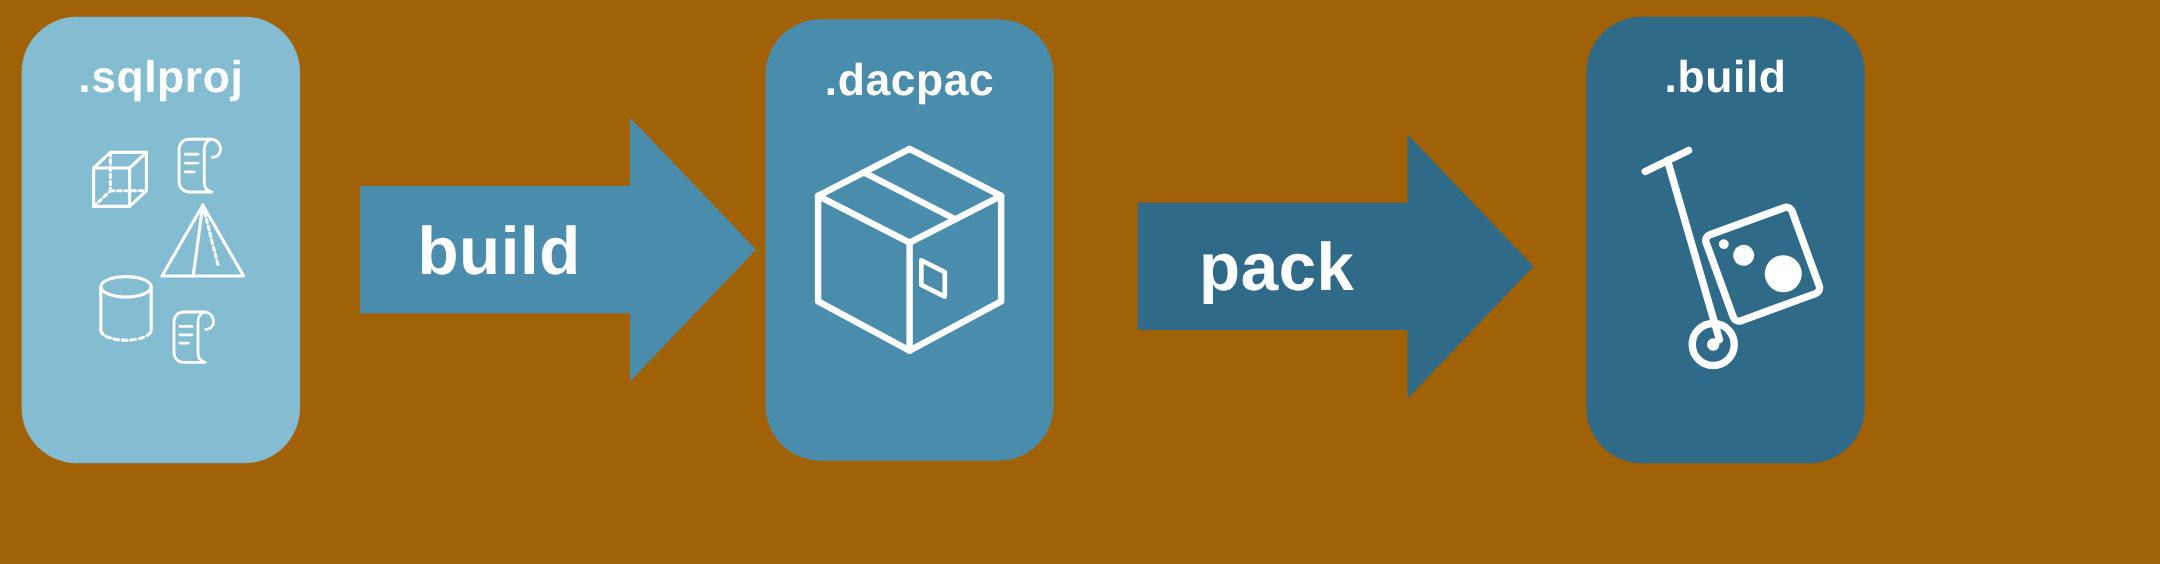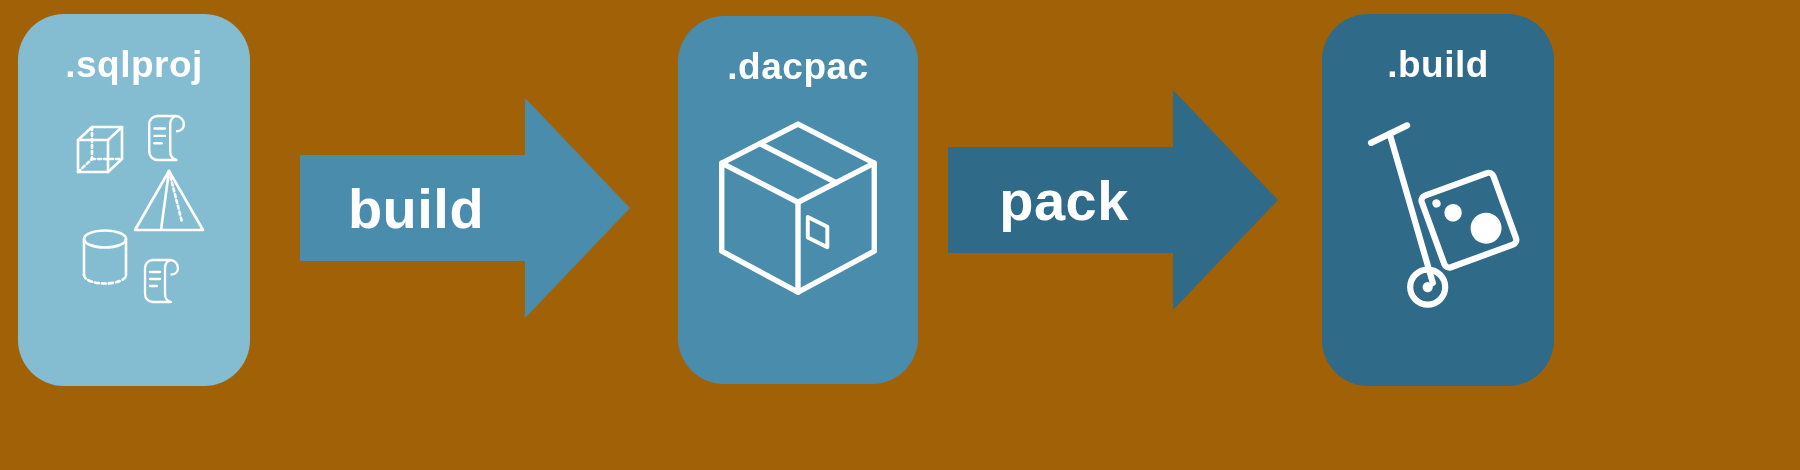--- a/index.html
+++ b/index.html
@@ -95,37 +95,37 @@
     </div>
   </div>
 
   <div class="arrow" style="left:300px; top:98px; width:330px; height:220px;">
     <svg viewBox="0 0 330 220" preserveAspectRatio="none">
       <polygon points="0,57 225,57 225,0 330,110 225,220 225,163 0,163" fill="#4a8cac"></polygon>
     </svg>
     <div class="arrow-label">build</div>
   </div>
 
-  <div class="node" style="left: 678px; top: 16px; width: 240px; height: 368px; background: rgb(74, 140, 172);">
+  <div class="node" style="left: 638px; top: 16px; width: 240px; height: 368px; background: rgb(74, 140, 172);">
     <div class="node-title">.dacpac</div>
 
     <div class="icon" style="left:32px; top:100px; width:176px; height:196px;">
       <svg viewBox="0 0 180 200">
         <g class="stroke-icon" stroke-width="5.5">
           <path d="M90 8 L168 48 L168 138 L90 180 L12 138 L12 48 Z"></path>
           <path d="M12 48 L90 88 L168 48"></path>
           <path d="M90 88 V180"></path>
           <path d="M51 28 L129 68"></path>
           <path d="M100 103 L120 113 L120 134 L100 124 Z" stroke-width="4"></path>
         </g>
       </svg>
     </div>
   </div>
 
-  <div class="arrow" style="left:948px; top:90px; width:330px; height:220px;text-decoration:underline;">
+  <div class="arrow" style="left:948px; top:112px; width:330px; height:220px;text-decoration:underline;">
     <svg viewBox="0 0 330 220" preserveAspectRatio="none">
       <polygon points="0,57 225,57 225,0 330,110 225,220 225,163 0,163" fill="#2f6a88"></polygon>
     </svg>
     <div class="arrow-label">pack</div>
   </div>
 
   <div class="node" style="left: 1322px; top: 14px; width: 232px; height: 372px; background: rgb(47, 106, 136);">
     <div class="node-title">.build</div>
 
     <div class="icon" style="left:28px; top:98px; width:176px; height:206px;">

